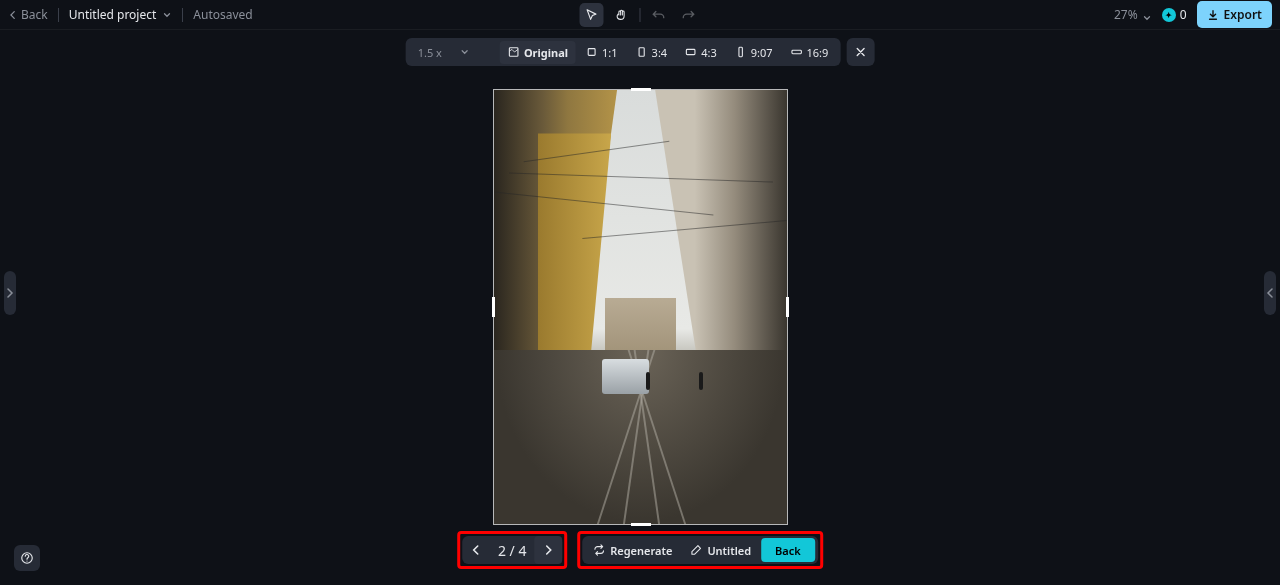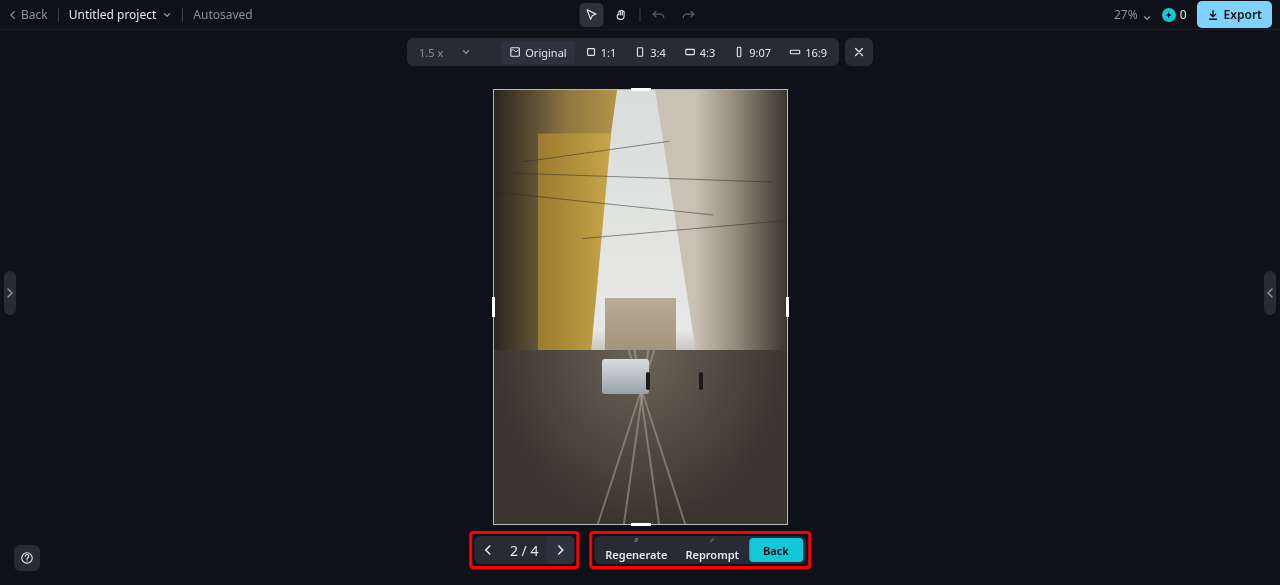--- a/index.html
+++ b/index.html
@@ -30,21 +30,21 @@
   .tb-right{position:absolute;right:8px;display:flex;align-items:center;gap:10px;}
   .zoom{display:flex;align-items:flex-end;gap:4px;color:var(--text-dim);}
   .credits{display:flex;align-items:center;gap:4px;color:var(--text);}
   .credit-icon{width:14px;height:14px;border-radius:50%;background:var(--accent);display:flex;align-items:center;justify-content:center;color:#000;font-size:8px;font-weight:bold;}
   .export-btn{background:#7dd3fc;color:#111;padding:5px 10px;border-radius:5px;display:flex;align-items:center;gap:5px;font-weight:600;cursor:pointer;}
 
   
   .aspect-bar{position:absolute;top:38px;left:50%;transform:translateX(-50%);display:flex;align-items:center;gap:6px;}
   .aspect-group{background:var(--bg3);border-radius:6px;display:flex;align-items:center;padding:4px;gap:2px;height:28px;}
   .aspect-item{display:flex;align-items:center;gap:4px;padding:4px 8px;border-radius:4px;cursor:pointer;color:var(--text);font-size:11px;}
-  .aspect-item.sel{background:var(--bg4);}
+  .aspect-item.sel{background:var(--bg4);font-weight:bold;}
   .aspect-item.dimmed{color:var(--text-dim);}
   .close-aspect{width:28px;height:28px;border-radius:6px;background:var(--bg3);display:flex;align-items:center;justify-content:center;cursor:pointer;}
 
   
   .flap{position:absolute;top:50%;transform:translateY(-50%);width:12px;height:44px;border-radius:6px;background:var(--bg3);display:flex;align-items:center;justify-content:center;cursor:pointer;}
   .flap.left{left:4px;}
   .flap.right{right:4px;}
 
   
   .help{position:absolute;left:14px;bottom:14px;width:26px;height:26px;border-radius:6px;background:var(--bg3);display:flex;align-items:center;justify-content:center;cursor:pointer;}
@@ -61,21 +61,21 @@
   .handle.right{right:-2px;}
 
   
   .bottom-row{position:absolute;left:50%;transform:translateX(-50%);top:531px;display:flex;gap:10px;}
   .redbox{border:3px solid #ff0000;border-radius:4px;padding:2px;}
   .pager{background:var(--bg3);border-radius:6px;display:flex;align-items:center;height:28px;width:100px;}
   .pager-btn{width:28px;height:28px;display:flex;align-items:center;justify-content:center;cursor:pointer;border-radius:4px;}
   .pager-btn.active{background:var(--bg4);}
   .pager-label{flex:1;text-align:center;font-size:14px;}
   .action-strip{background:var(--bg3);border-radius:6px;display:flex;align-items:center;height:28px;padding:0 3px;gap:2px;}
-  .action-btn{display:flex;align-items:center;gap:5px;padding:0 8px;height:24px;border-radius:4px;cursor:pointer;font-size:11px;font-weight:600;flex-direction:column;}
+  .action-btn{display:flex;align-items:center;gap:5px;padding:0 8px;height:24px;border-radius:4px;cursor:pointer;font-size:11px;font-weight:600;}
   .done-btn{background:var(--accent);color:#000;padding:0 14px;height:24px;border-radius:4px;display:flex;align-items:center;font-size:11px;font-weight:600;cursor:pointer;}
 
   
   .sky{position:absolute;inset:0;background:linear-gradient(#d9dcdb,#e8e9e6 55%,#c8c7c0 60%);}  
   .bL{position:absolute;left:0;top:0;width:42%;height:78%;background:linear-gradient(90deg,#2a261f,#6a5a3a 40%,#8f7740 60%,#b39348);clip-path:polygon(0 0,100% 0,62% 100%,0 100%);}  
   .bL2{position:absolute;left:15%;top:10%;width:25%;height:55%;background:linear-gradient(90deg,#9a7a2e,#c8a64a);clip-path:polygon(0 0,100% 0,70% 100%,0 100%);}  
   .bR{position:absolute;right:0;top:0;width:45%;height:78%;background:linear-gradient(270deg,#3a362f,#958c7d 40%,#c9c2b4 70%);clip-path:polygon(0 0,100% 0,100% 100%,40% 100%);}  
   .bM{position:absolute;left:38%;top:48%;width:24%;height:16%;background:linear-gradient(#b8ab94,#9c8d72);}  
   .road{position:absolute;left:0;right:0;bottom:0;height:40%;background:radial-gradient(ellipse at 50% 0%,#6b6458,#3a362f 70%);}  
   .track{position:absolute;bottom:0;width:2px;height:40%;background:rgba(180,175,165,0.5);}
@@ -276,20 +276,20 @@
       <div class="action-btn">
         <svg width="12" height="12" viewBox="0 0 14 14">
             <path d="M11 3H5a3 3 0 00-3 3M3 11h6a3 3 0 003-3M9 1l2 2-2 2M5 13l-2-2 2-2" stroke="#e5e7eb" stroke-width="1.3" fill="none" stroke-linecap="round" stroke-linejoin="round"></path>
           </svg>
         <span>Regenerate</span>
       </div>
       <div class="action-btn">
         <svg width="12" height="12" viewBox="0 0 14 14">
             <path d="M9 2l3 3-7 7H2v-3l7-7z" stroke="#e5e7eb" stroke-width="1.3" fill="none" stroke-linejoin="round"></path>
           </svg>
-        <span>Reprompt</span>
+        <span>Untitled</span>
       </div>
       <div class="done-btn">
         <span>Back</span>
       </div>
     </div>
   </div>
 </div>
 
 </body></html>

